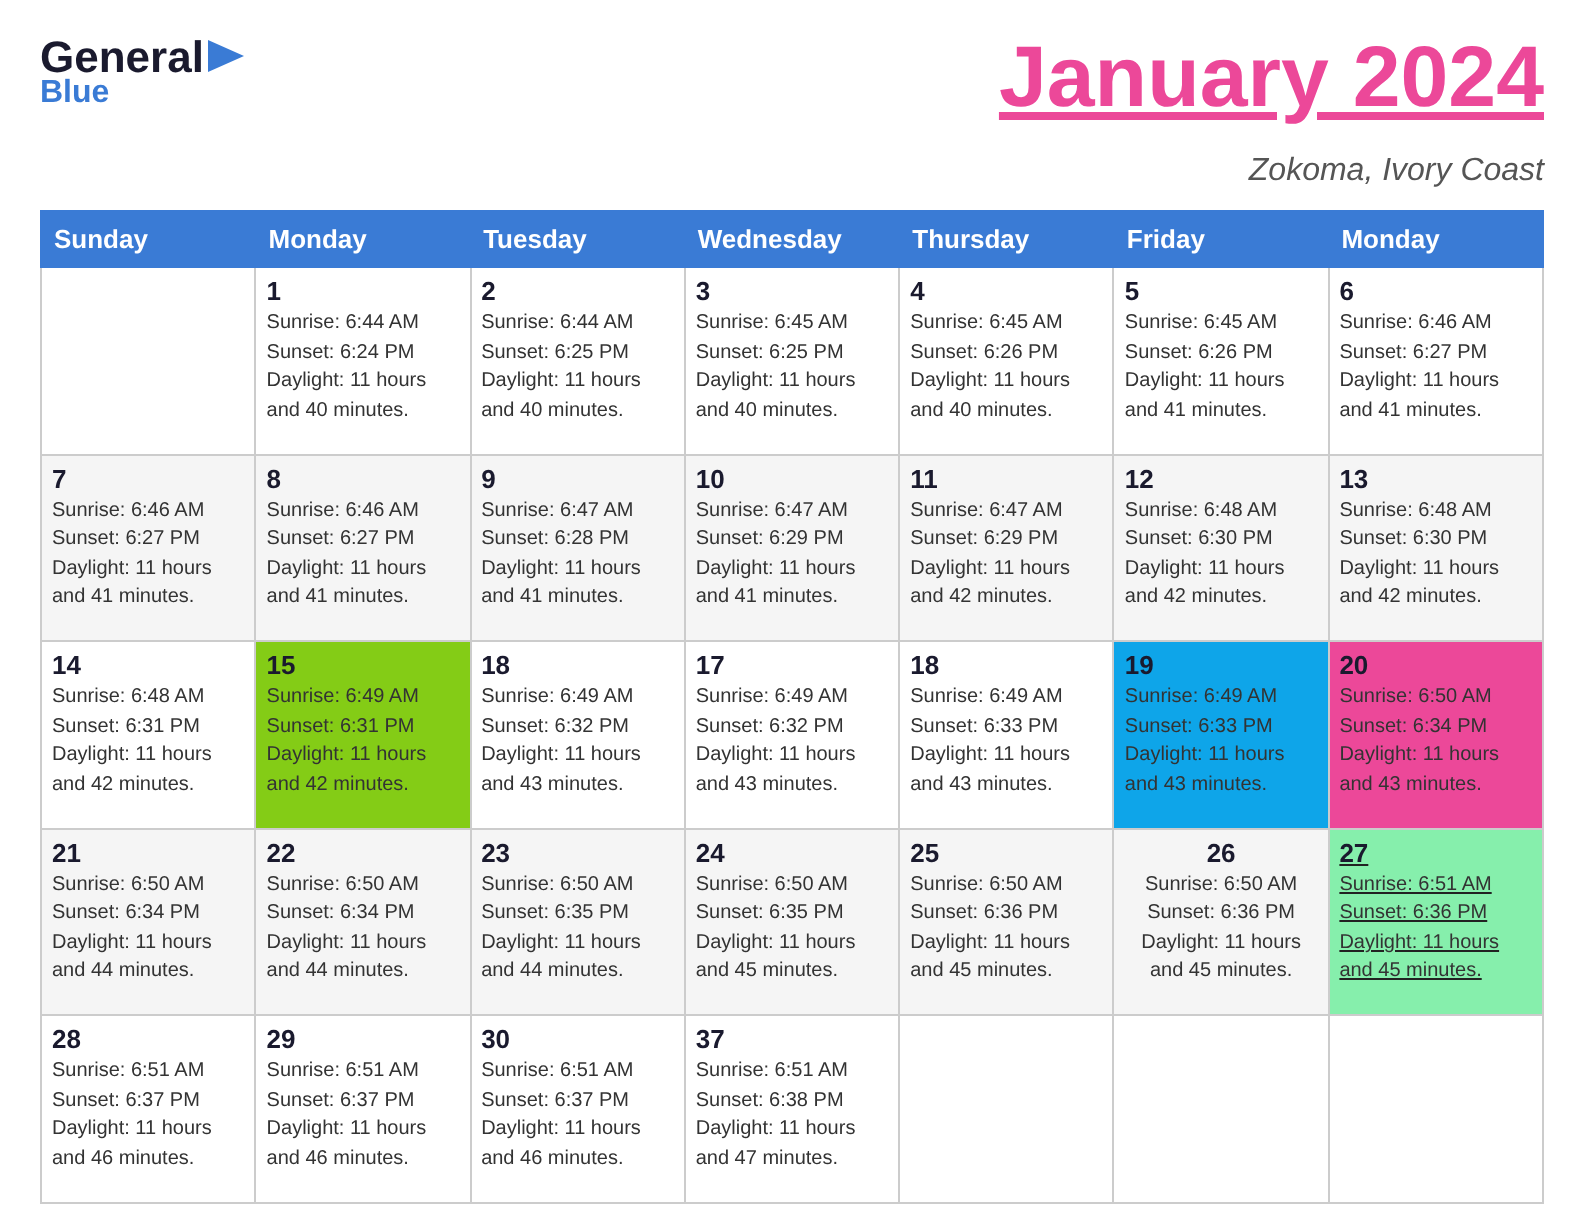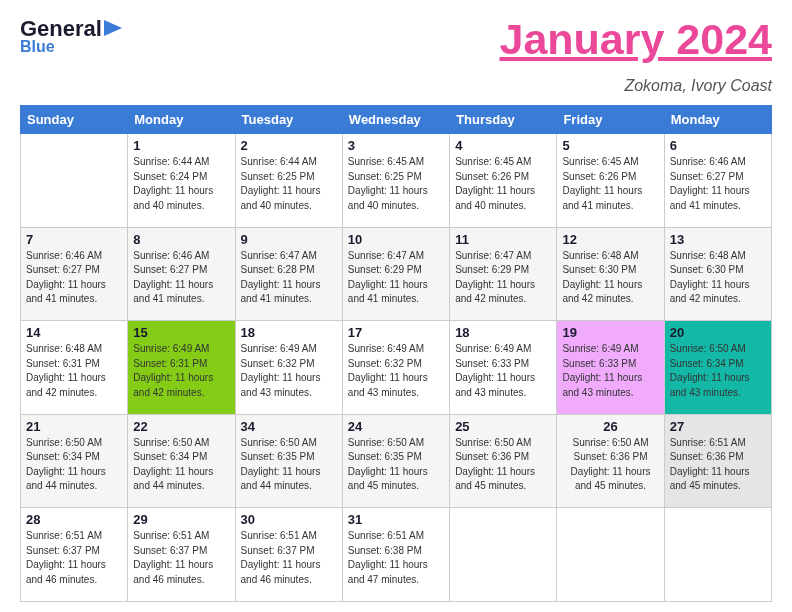--- a/index.html
+++ b/index.html
@@ -193,74 +193,74 @@
             <div class="day-info">Sunrise: 6:49 AM<br>Sunset: 6:32 PM<br>Daylight: 11 hours and 43 minutes.</div>
           </td>
           <td style="background-color: rgb(255, 255, 255);">
             <span class="day-num">17</span>
             <div class="day-info">Sunrise: 6:49 AM<br>Sunset: 6:32 PM<br>Daylight: 11 hours and 43 minutes.</div>
           </td>
           <td style="background-color: rgb(255, 255, 255); margin-left: 36px;">
             <span class="day-num">18</span>
             <div class="day-info">Sunrise: 6:49 AM<br>Sunset: 6:33 PM<br>Daylight: 11 hours and 43 minutes.</div>
           </td>
-          <td style="background-color: #f0abfc;">
+          <td style="background-color: #0ea5e9;">
             <span class="day-num">19</span>
             <div class="day-info">Sunrise: 6:49 AM<br>Sunset: 6:33 PM<br>Daylight: 11 hours and 43 minutes.</div>
           </td>
-          <td style="background-color: #14b8a6;">
+          <td style="background-color: #ec4899;">
             <span class="day-num">20</span>
             <div class="day-info">Sunrise: 6:50 AM<br>Sunset: 6:34 PM<br>Daylight: 11 hours and 43 minutes.</div>
           </td>
         </tr>
         <tr>
           <td style="background-color: rgb(245, 245, 245);">
             <span class="day-num">21</span>
             <div class="day-info">Sunrise: 6:50 AM<br>Sunset: 6:34 PM<br>Daylight: 11 hours and 44 minutes.</div>
           </td>
           <td style="background-color: rgb(245, 245, 245);">
             <span class="day-num">22</span>
             <div class="day-info">Sunrise: 6:50 AM<br>Sunset: 6:34 PM<br>Daylight: 11 hours and 44 minutes.</div>
           </td>
           <td style="background-color: rgb(245, 245, 245);">
-            <span class="day-num">34</span>
+            <span class="day-num">23</span>
             <div class="day-info">Sunrise: 6:50 AM<br>Sunset: 6:35 PM<br>Daylight: 11 hours and 44 minutes.</div>
           </td>
           <td style="background-color: rgb(245, 245, 245);">
             <span class="day-num">24</span>
             <div class="day-info">Sunrise: 6:50 AM<br>Sunset: 6:35 PM<br>Daylight: 11 hours and 45 minutes.</div>
           </td>
           <td style="background-color: rgb(245, 245, 245);">
             <span class="day-num">25</span>
             <div class="day-info">Sunrise: 6:50 AM<br>Sunset: 6:36 PM<br>Daylight: 11 hours and 45 minutes.</div>
           </td>
           <td style="background-color: rgb(245, 245, 245); text-align: center;">
             <span class="day-num">26</span>
             <div class="day-info">Sunrise: 6:50 AM<br>Sunset: 6:36 PM<br>Daylight: 11 hours and 45 minutes.</div>
           </td>
-          <td style="background-color: #e5e5e5;">
+          <td style="background-color: #86efac; text-decoration: underline;">
             <span class="day-num">27</span>
             <div class="day-info">Sunrise: 6:51 AM<br>Sunset: 6:36 PM<br>Daylight: 11 hours and 45 minutes.</div>
           </td>
         </tr>
         <tr>
           <td style="background-color: rgb(255, 255, 255);">
             <span class="day-num">28</span>
             <div class="day-info">Sunrise: 6:51 AM<br>Sunset: 6:37 PM<br>Daylight: 11 hours and 46 minutes.</div>
           </td>
           <td style="background-color: rgb(255, 255, 255);">
             <span class="day-num">29</span>
             <div class="day-info">Sunrise: 6:51 AM<br>Sunset: 6:37 PM<br>Daylight: 11 hours and 46 minutes.</div>
           </td>
           <td style="background-color: rgb(255, 255, 255);">
             <span class="day-num">30</span>
             <div class="day-info">Sunrise: 6:51 AM<br>Sunset: 6:37 PM<br>Daylight: 11 hours and 46 minutes.</div>
           </td>
           <td style="background-color: rgb(255, 255, 255);">
-            <span class="day-num">31</span>
+            <span class="day-num">37</span>
             <div class="day-info">Sunrise: 6:51 AM<br>Sunset: 6:38 PM<br>Daylight: 11 hours and 47 minutes.</div>
           </td>
           <td style="background-color: rgb(255, 255, 255);"></td>
           <td style="background-color: rgb(255, 255, 255);"></td>
           <td style="background-color: rgb(255, 255, 255);"></td>
         </tr>
       </tbody>
   </table>
 </div>
 

